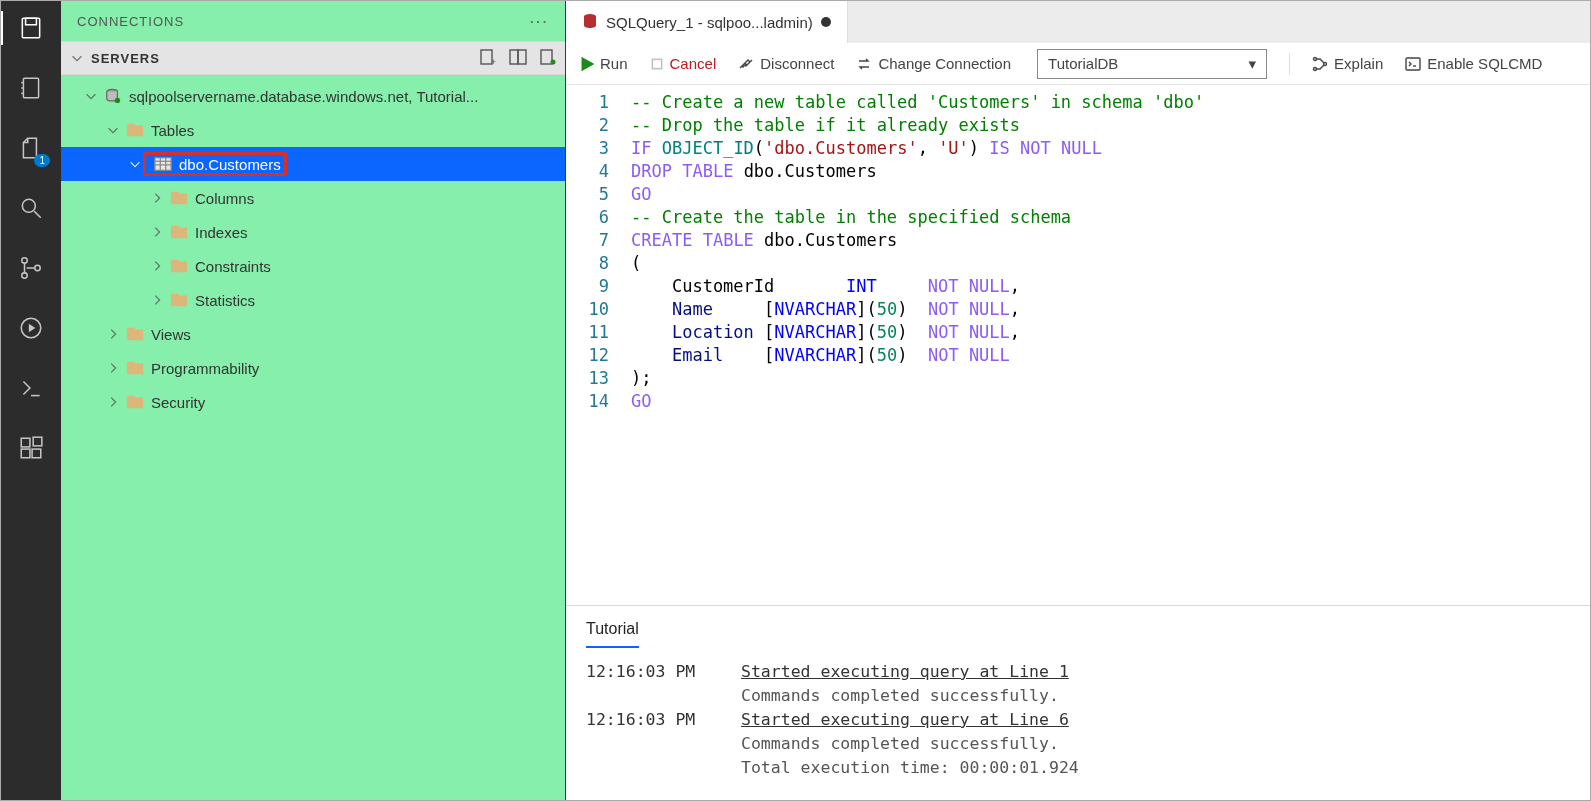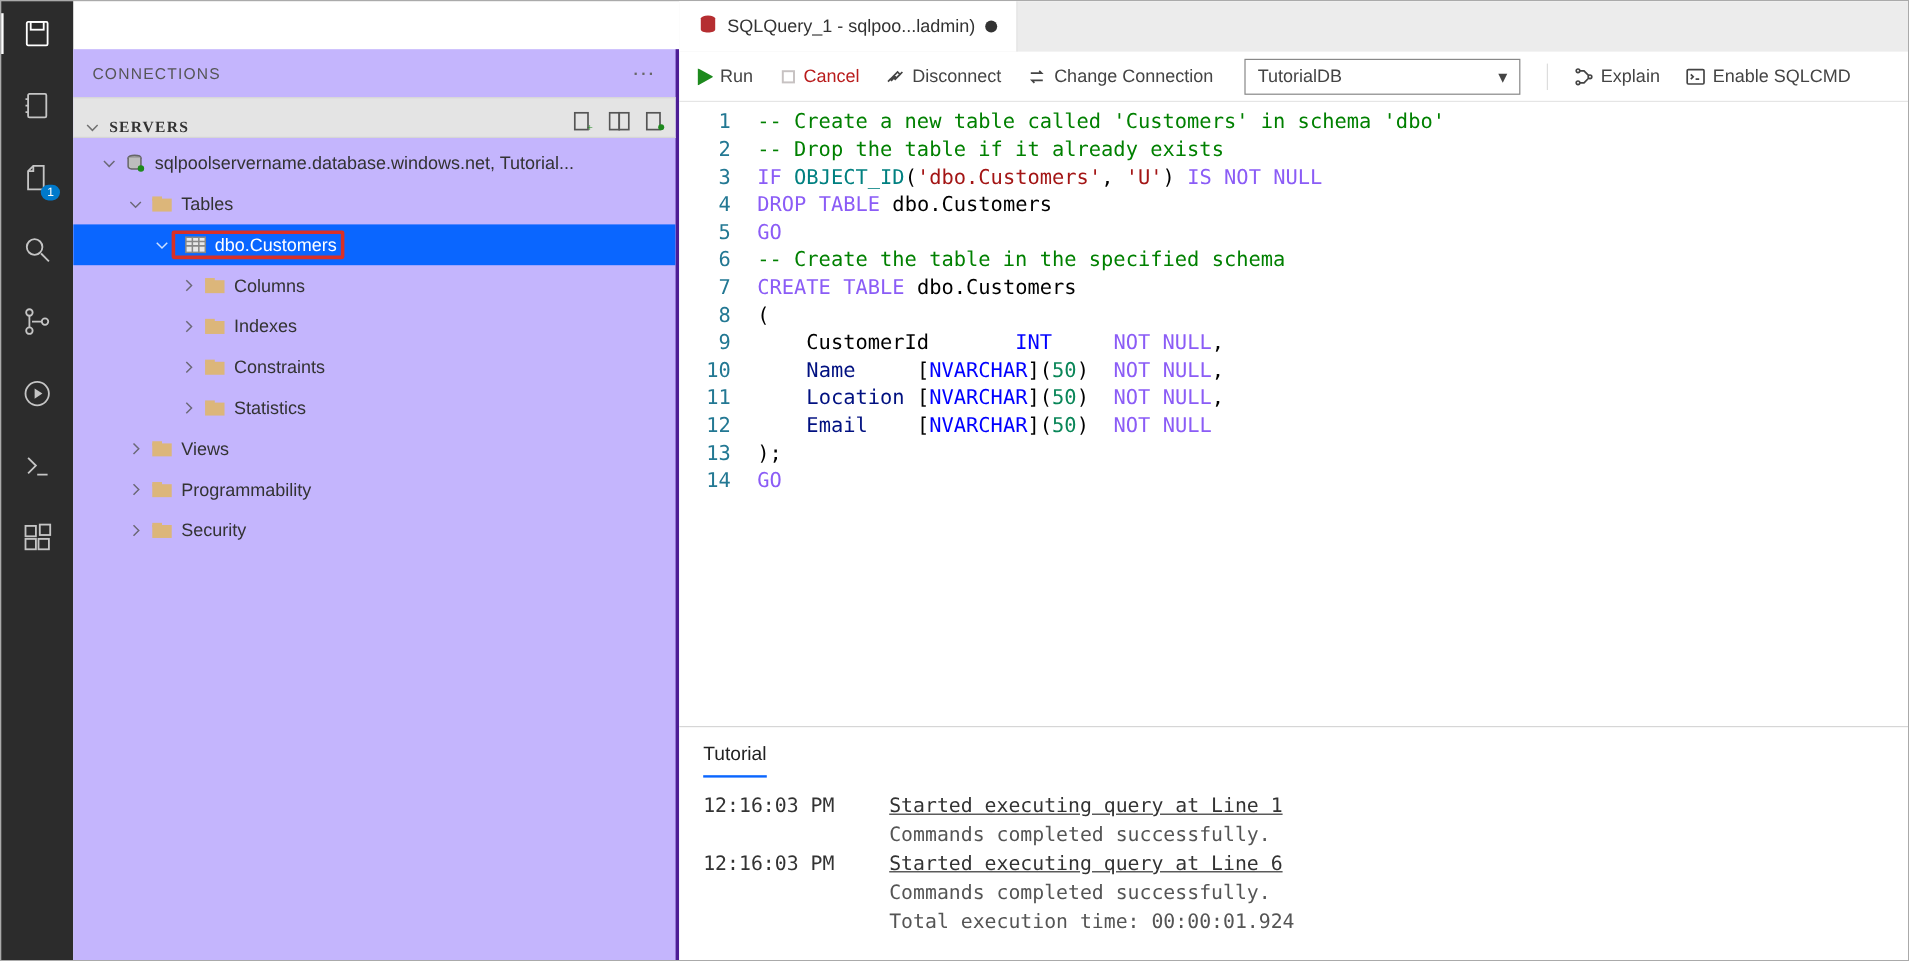--- a/index.html
+++ b/index.html
@@ -6,23 +6,23 @@
     body { font-family:"Segoe UI",Arial,sans-serif; font-size:13px; color:#333; background:#fff; }
     #app { display:flex; height:801px; width:1591px; border:1px solid #aaa; }
     
     .activity { width:60px; background:#2c2c2c; display:flex; flex-direction:column; align-items:center; padding-top:10px; gap:26px; }
     .act-icon { width:34px; height:34px; display:flex; align-items:center; justify-content:center; position:relative; cursor:pointer; color:#c5c5c5; }
     .act-icon svg { width:26px; height:26px; stroke:currentColor; }
     .act-icon.sel { color:#fff; }
     .act-icon.sel::before { content:""; position:absolute; left:-13px; top:0; bottom:0; width:2px; background:#fff; }
     .badge { position:absolute; bottom:-2px; right:-2px; background:#007acc; color:#fff; border-radius:8px; font-size:10px; padding:1px 5px; }
     
-    .sidebar { width:505px; background:#c4b5fd; border-right:3px solid #4c1d95; display:flex; flex-direction:column;margin-top:40px; }
+    .sidebar { width:505px; background:#86efac; border-right:1px solid #4c1d95; display:flex; flex-direction:column; }
     .side-title { height:40px; display:flex; align-items:center; justify-content:space-between; padding:0 16px; font-size:13px; letter-spacing:1px; color:#555; }
-    .servers { height:34px; background:#e4e4e4; border-top:1px solid #d6d6d6; border-bottom:1px solid #d6d6d6; display:flex; align-items:flex-end; padding:0 8px; font-size:13px;font-family:Liberation Serif, serif; }
+    .servers { height:34px; background:#e4e4e4; border-top:1px solid #d6d6d6; border-bottom:1px solid #d6d6d6; display:flex; align-items:center; padding:0 8px; font-size:13px; }
     .servers .label { font-weight:700; letter-spacing:1px; margin-left:6px; flex:1; }
     .servers .right-ic { display:flex; gap:12px; color:#555; }
     .tree { flex:1; padding:4px 0; overflow:hidden; }
     .row { display:flex; align-items:center; height:34px; font-size:15px; color:#333; cursor:pointer; white-space:nowrap; overflow:hidden; padding-right:8px; }
     .row.selected { background:#0a66ff; color:#fff; }
     .ind { display:inline-block; width:22px; }
     .twist { width:16px; height:16px; display:inline-flex; align-items:center; justify-content:center; color:inherit; opacity:.8; }
     .node-icon { width:20px; height:18px; margin:0 6px 0 4px; display:inline-flex; align-items:center; justify-content:center; }
     .node-icon svg { width:18px; height:16px; }
     .hl-box { border:3px solid #d93025; padding:0 3px; border-radius:2px; }

